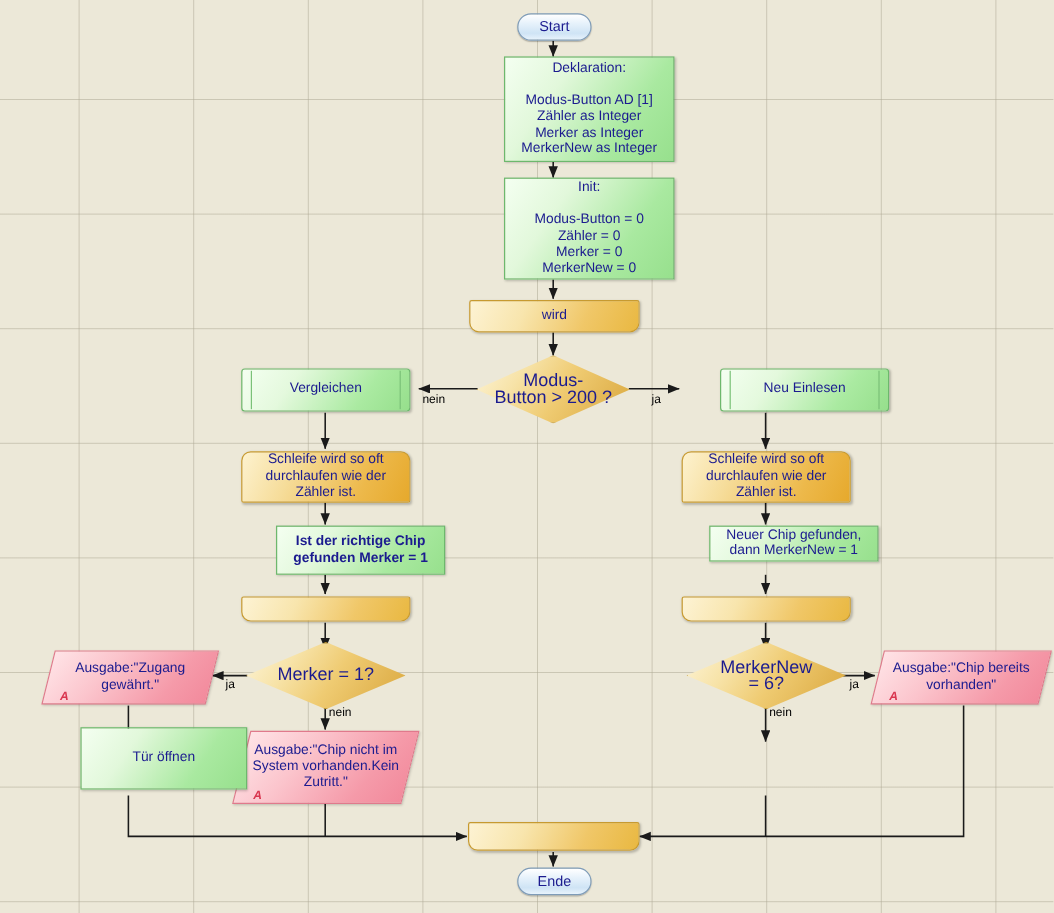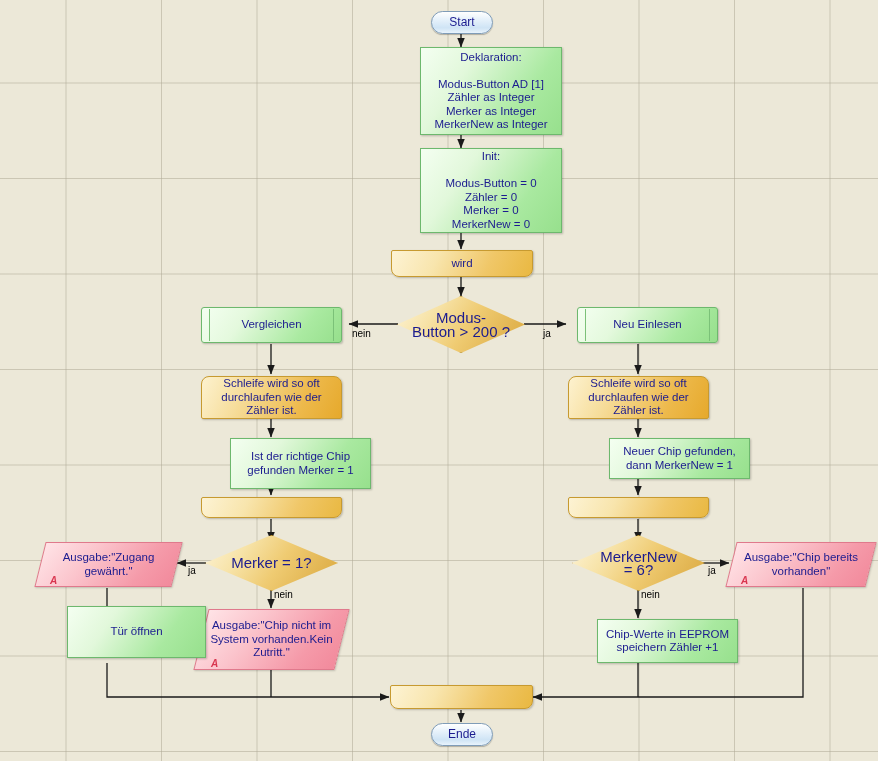--- a/index.html
+++ b/index.html
@@ -235,37 +235,37 @@
   <div class="decision-wrap" style="left:397px; top:296px; width:128px; height:57px;">
     <div class="decision-shape"></div>
     <div class="decision-label nl">Modus-
 Button &gt; 200 ?</div>
   </div>
 
   <div class="node subprogram" style="left:201px; top:307px; width:141px; height:36px;">
     <span>Vergleichen</span>
   </div>
 
-  <div class="node subprogram" style="left:577px; top:307px; width:141px; height:36px;">
+  <div class="node subprogram" style="left:600px; top:307px; width:141px; height:36px;">
     <span>Neu Einlesen</span>
   </div>
 
   <div class="node bar-top" style="left:201px; top:376px; width:141px; height:43px; padding:0 6px;">
     <span>Schleife wird so oft durchlaufen wie der Zähler ist.</span>
   </div>
 
   <div class="node bar-top" style="left:568px; top:376px; width:141px; height:43px; padding:0 6px;">
     <span>Schleife wird so oft durchlaufen wie der Zähler ist.</span>
   </div>
 
-  <div class="node process" style="left:201px; top:438px; width:141px; height:51px; padding:0 5px;">
+  <div class="node process" style="left:201px; top:438px; width:141px; height:41px; padding:0 5px;font-weight:bold;">
     <span>Ist der richtige Chip gefunden Merker = 1</span>
   </div>
 
-  <div class="node process" style="left:580px; top:438px; width:141px; height:41px; padding:0 5px;">
+  <div class="node process" style="left:562px; top:438px; width:141px; height:30px; padding:0 5px;">
     <span>Neuer Chip gefunden, dann MerkerNew = 1</span>
   </div>
 
   <div class="node bar-bottom" style="left:201px; top:497px; width:141px; height:21px;">
     <span></span>
   </div>
 
   <div class="node bar-bottom" style="left:568px; top:497px; width:141px; height:21px;">
     <span></span>
   </div>
@@ -296,23 +296,20 @@
   <div class="output-wrap" style="left:731px; top:542px; width:140px; height:45px;">
     <div class="output-shape"></div>
     <div class="output-label">Ausgabe:"Chip bereits vorhanden"</div>
     <div class="output-mark">A</div>
   </div>
 
   <div class="node process" style="left:38px; top:606px; width:139px; height:52px;">
     <span>Tür öffnen</span>
   </div>
 
-  <div class="node process" style="left:568px; top:619px; width:141px; height:44px; padding:0 4px;">
-    <span>Chip-Werte in EEPROM speichern Zähler +1</span>
-  </div>
 
   <div class="node bar-bottom" style="left:390px; top:685px; width:143px; height:24px;">
     <span></span>
   </div>
 
   <div class="node terminator" style="left:431px; top:723px; width:62px; height:23px;">
     <span>Ende</span>
   </div>
 
   <div class="edge-label" style="left:352px; top:328px;">nein</div>

